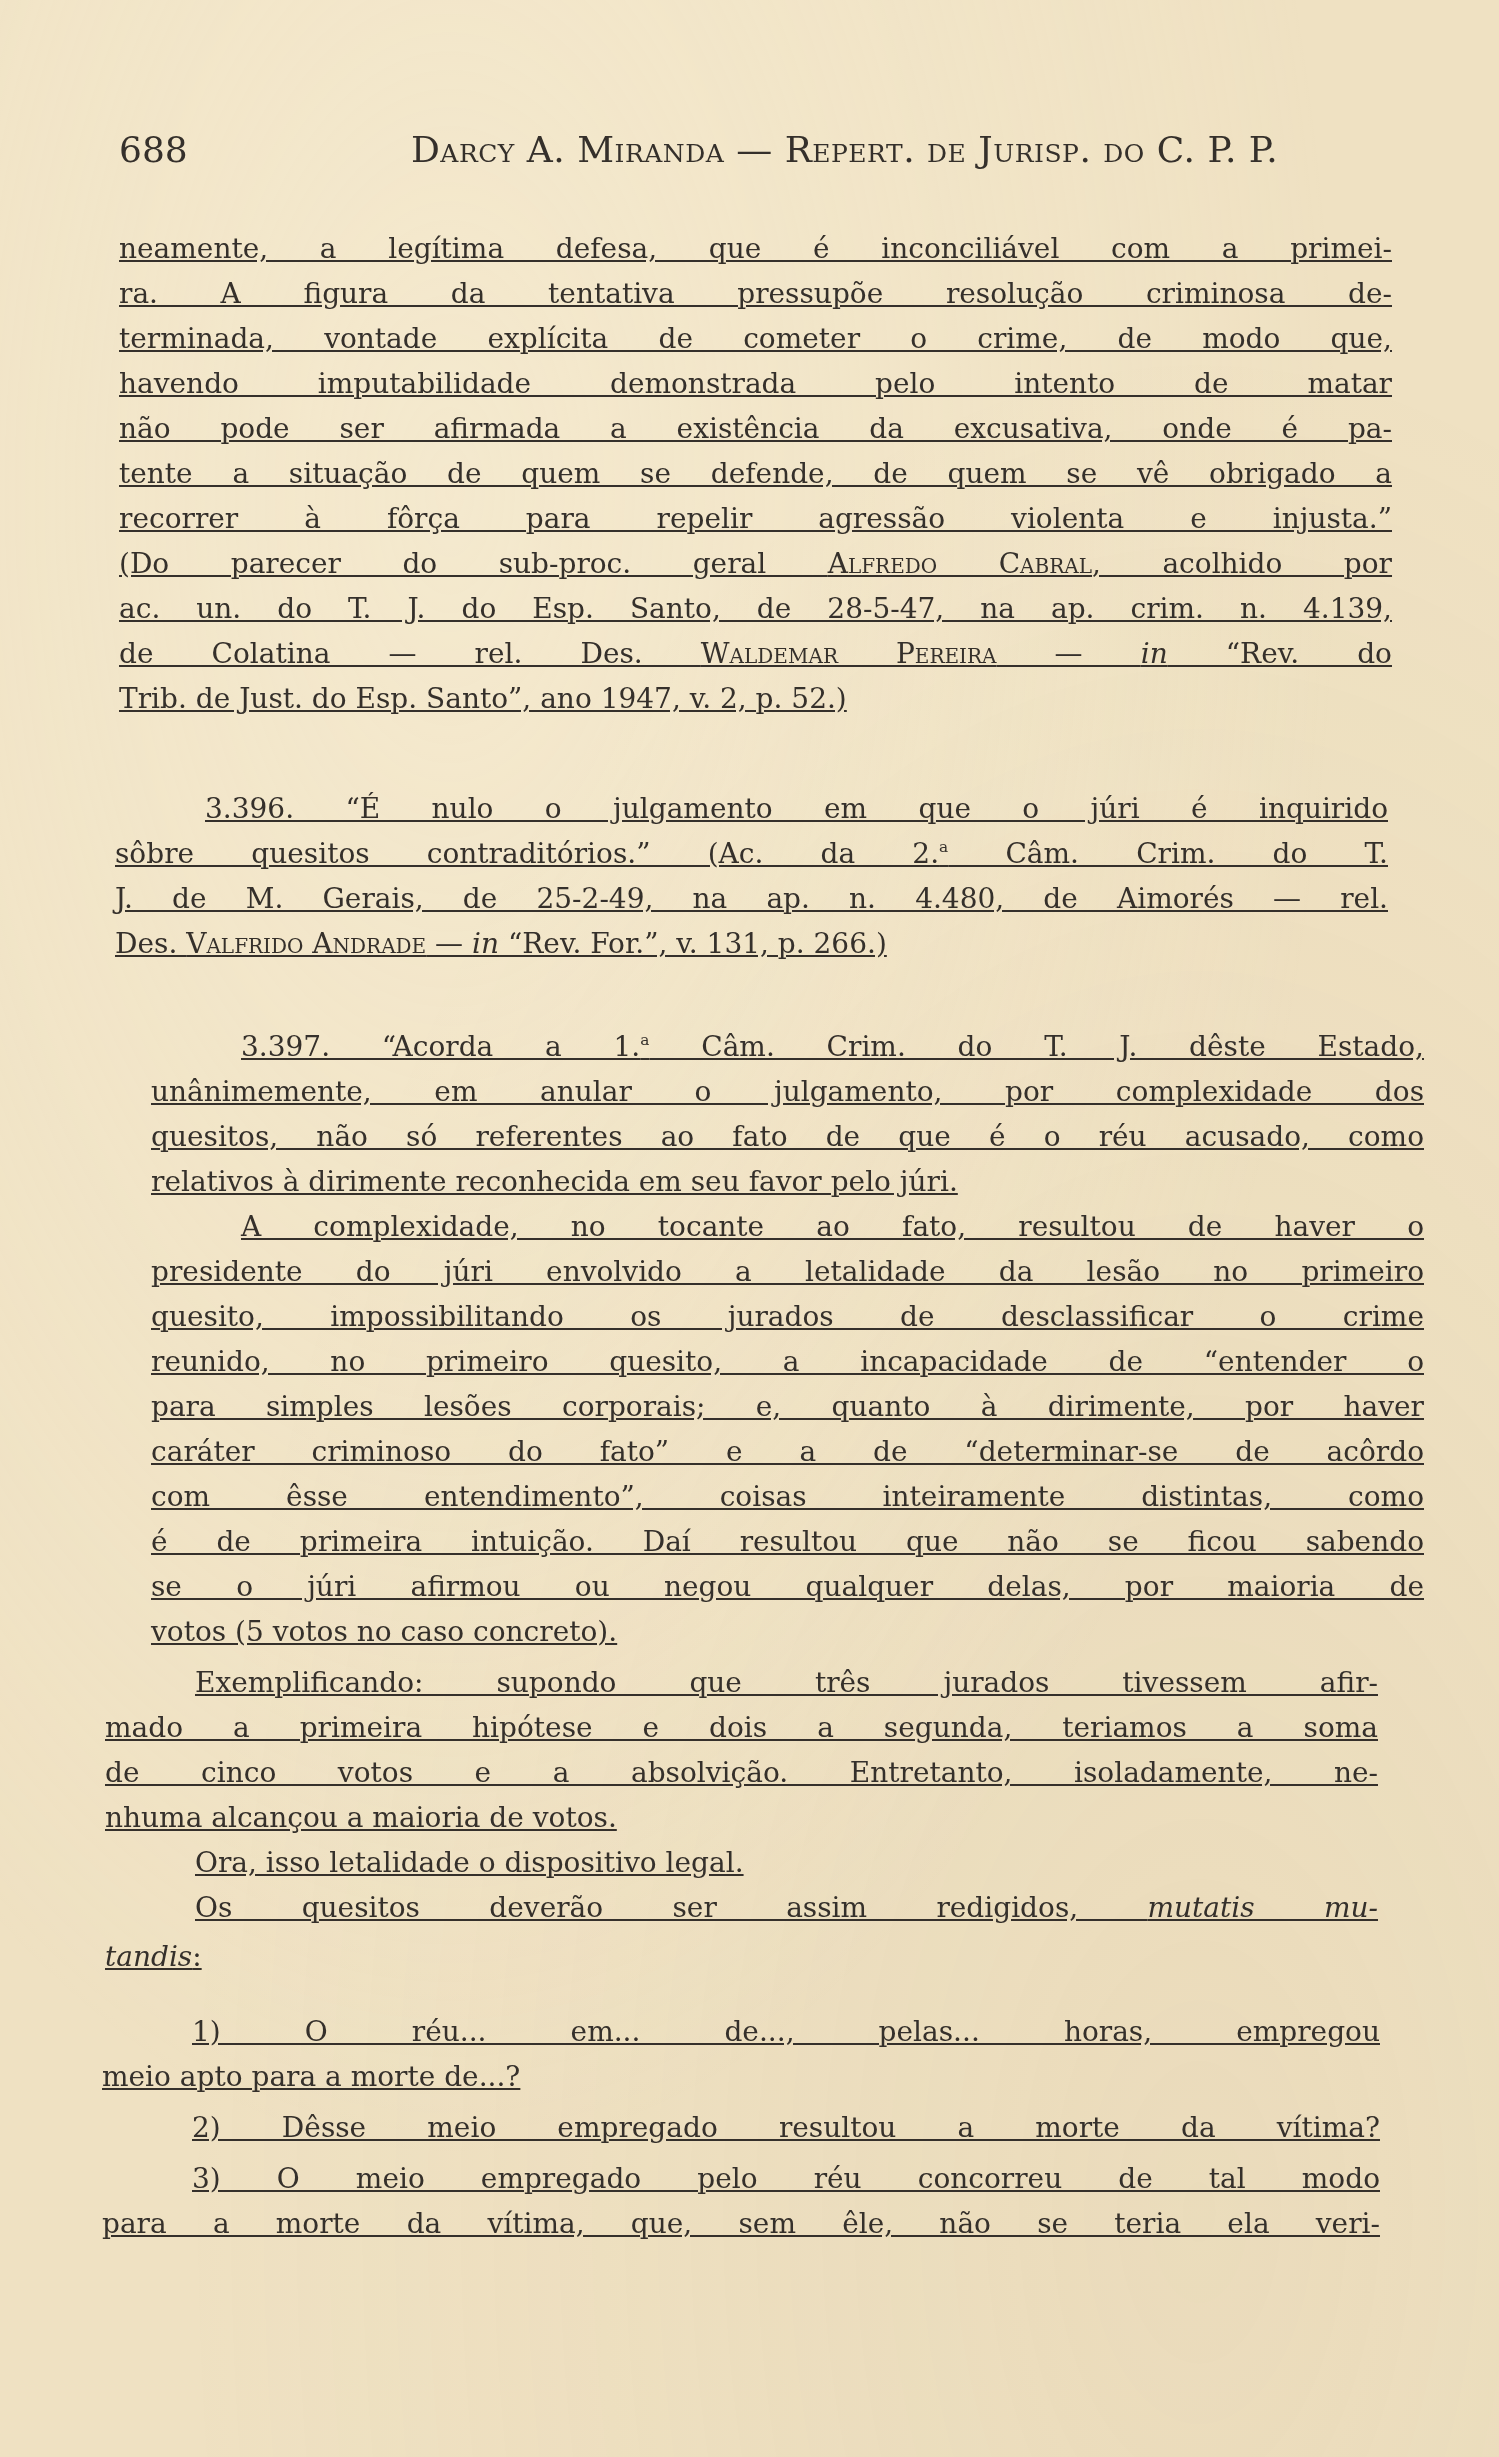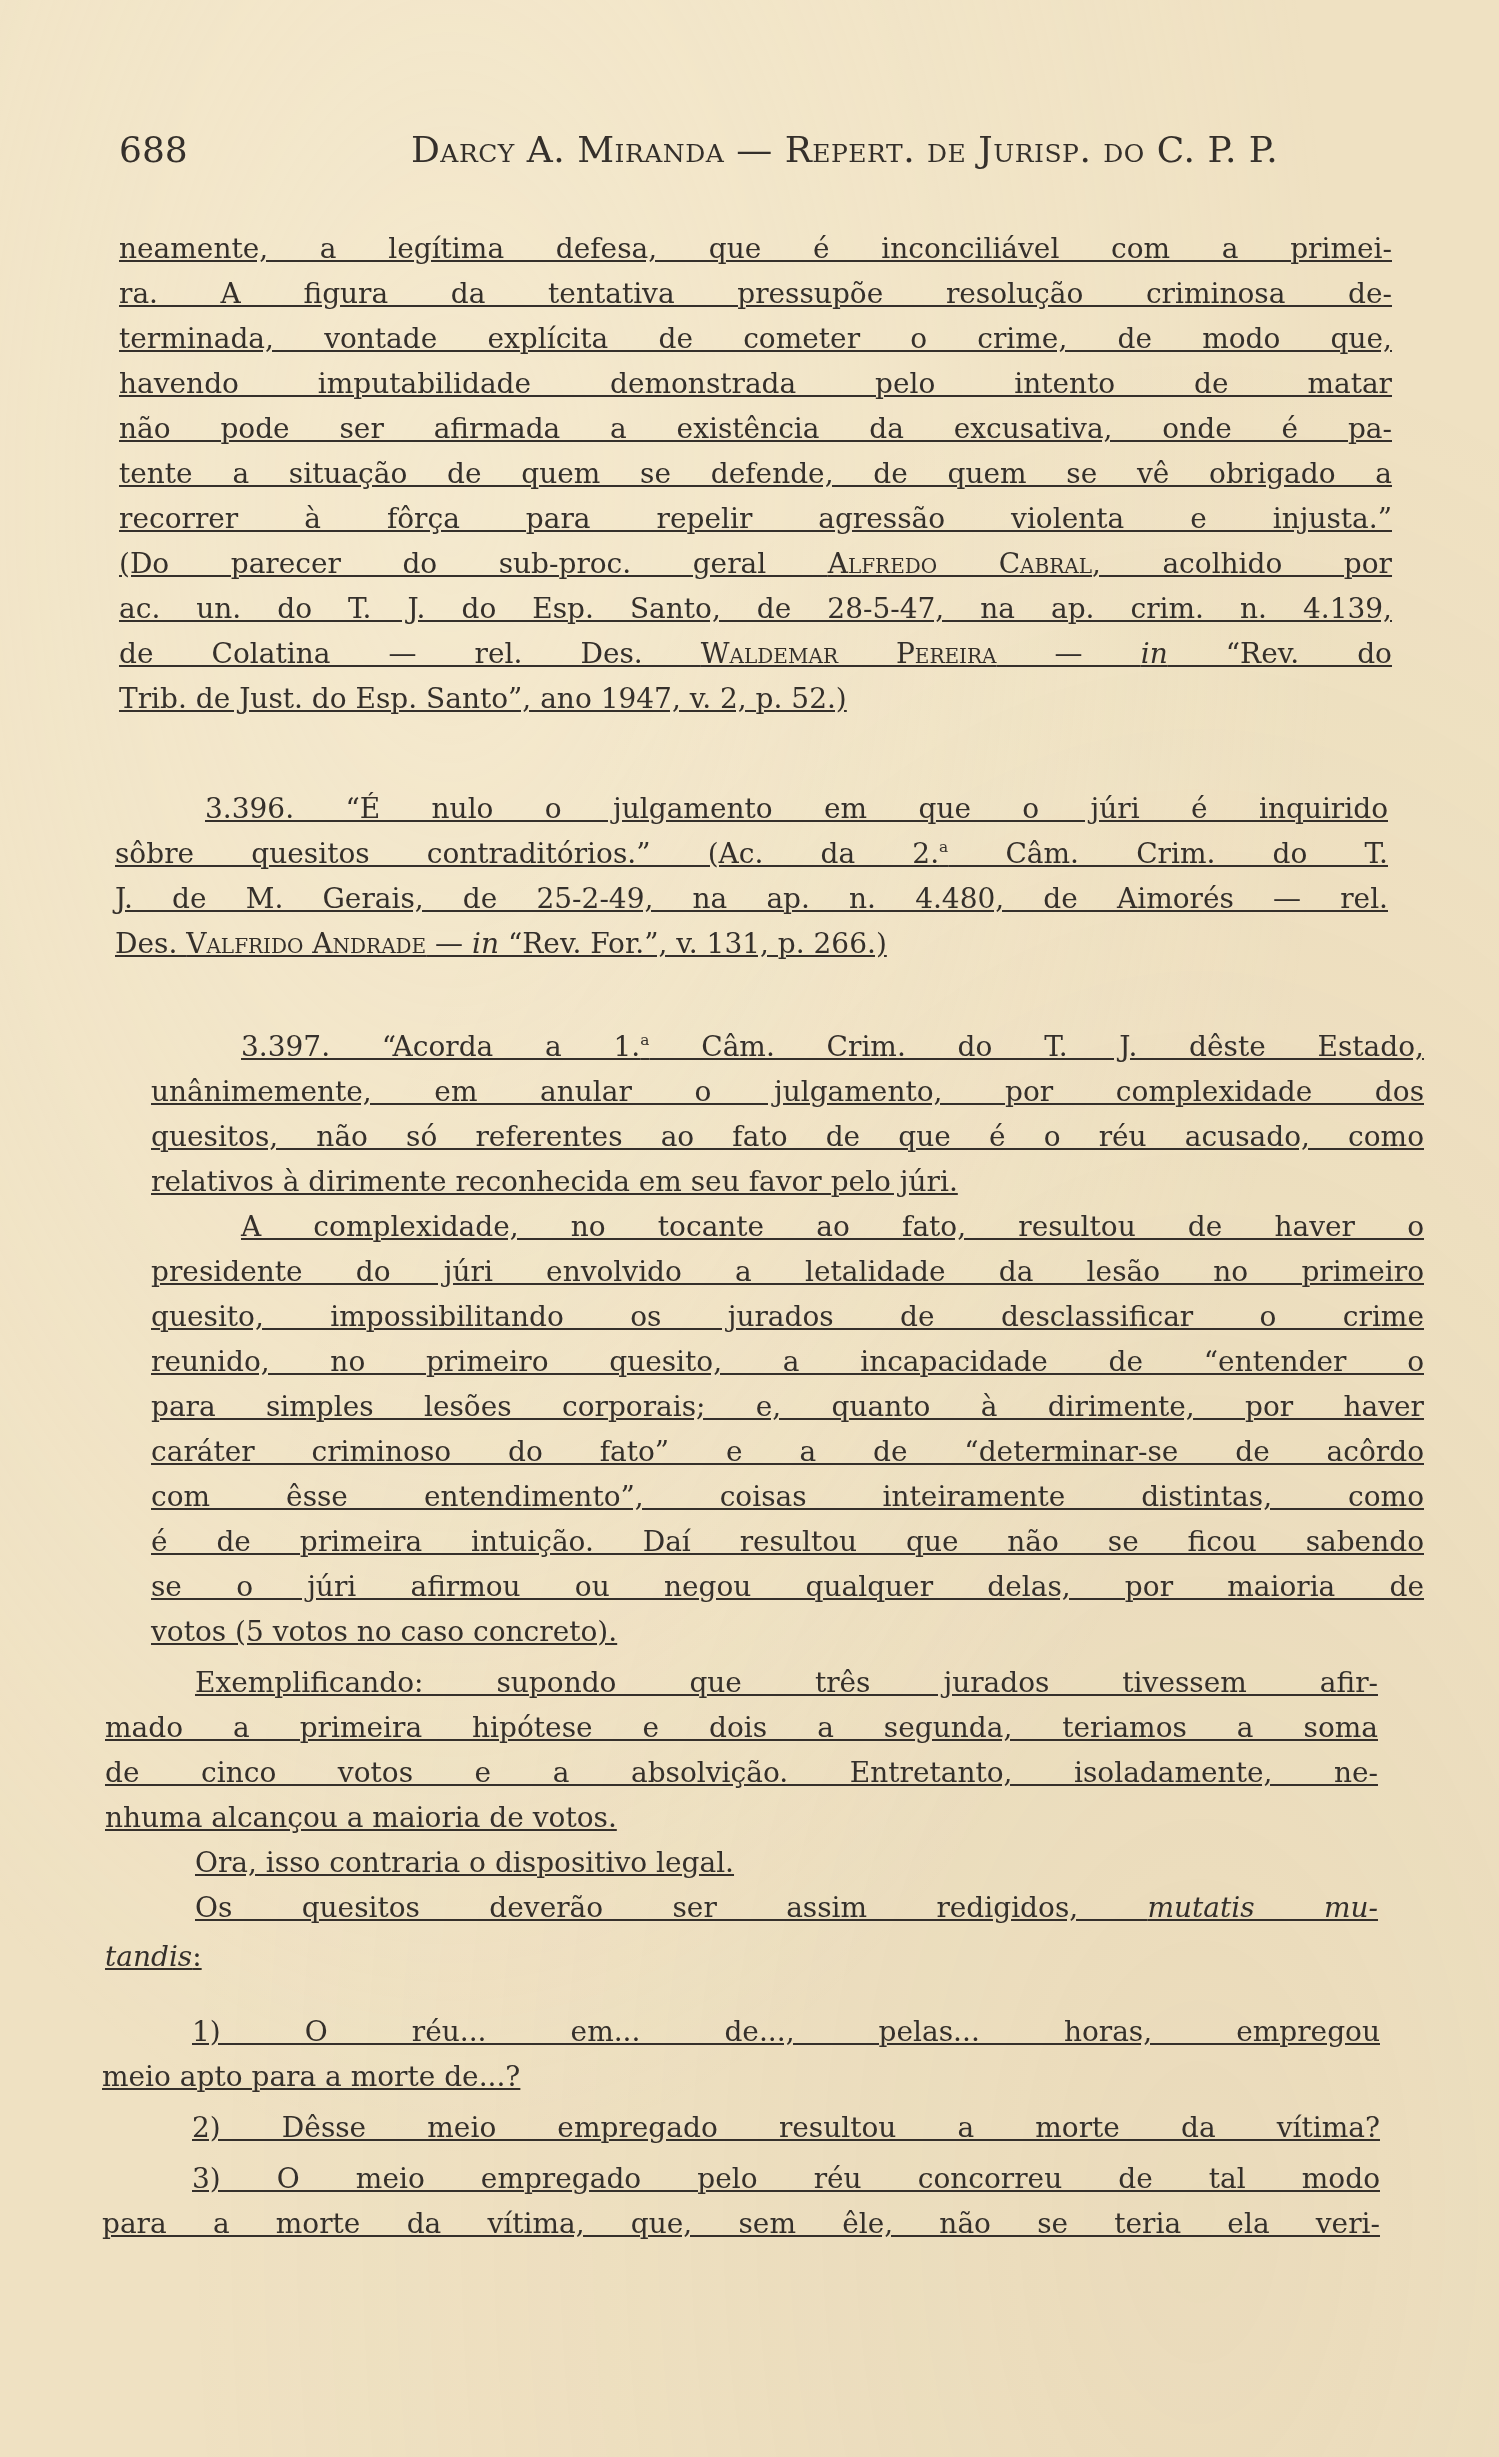--- a/index.html
+++ b/index.html
@@ -73,21 +73,21 @@
     <span class="line" style="white-space: nowrap;">é de primeira intuição.  Daí resultou que não se ficou sabendo</span>
     <span class="line" style="white-space: nowrap;">se o júri afirmou ou negou qualquer delas, por maioria de</span>
     <span class="line last">votos (5 votos no caso concreto).</span>
   </div>
 
   <div class="block" style="left:105px; top:1660px; width:1273px;">
     <span class="line" style="padding-left: 90px; width: 1183px; white-space: nowrap;"><span>Exemplificando: supondo que três jurados tivessem afir-</span></span>
     <span class="line" style="white-space: nowrap;">mado a primeira hipótese e dois a segunda, teriamos a soma</span>
     <span class="line" style="white-space: nowrap;">de cinco votos e a absolvição.  Entretanto, isoladamente, ne-</span>
     <span class="line last">nhuma alcançou a maioria de votos.</span>
-    <span class="line last" style="padding-left:90px; width:1183px;"><span>Ora, isso contraria o dispositivo legal.</span></span>
+    <span class="line last" style="padding-left:90px; width:1183px;"><span>Ora, isso letalidade o dispositivo legal.</span></span>
     <span class="line" style="padding-left: 90px; width: 1183px; height: 49px; white-space: nowrap; word-spacing: 0px;"><span>Os quesitos deverão ser assim redigidos, </span><span class="it">mutatis mu-</span></span>
     <span class="line last"><span class="it">tandis</span><span>:</span></span>
   </div>
 
   <div class="block" style="left:102px; top:2009px; width:1278px;">
     <span class="line" style="padding-left: 90px; width: 1188px; white-space: nowrap;"><span>1)  O réu... em... de..., pelas... horas, empregou</span></span>
     <span class="line last" style="height:51px;">meio apto para a morte de...?</span>
     <span class="line" style="padding-left: 90px; width: 1188px; height: 51px; white-space: nowrap;"><span>2)  Dêsse meio empregado resultou a morte da vítima?</span></span>
     <span class="line" style="padding-left: 90px; width: 1188px; white-space: nowrap;"><span>3)  O meio empregado pelo réu concorreu de tal modo</span></span>
     <span class="line" style="white-space: nowrap;">para a morte da vítima, que, sem êle, não se teria ela veri-</span>

